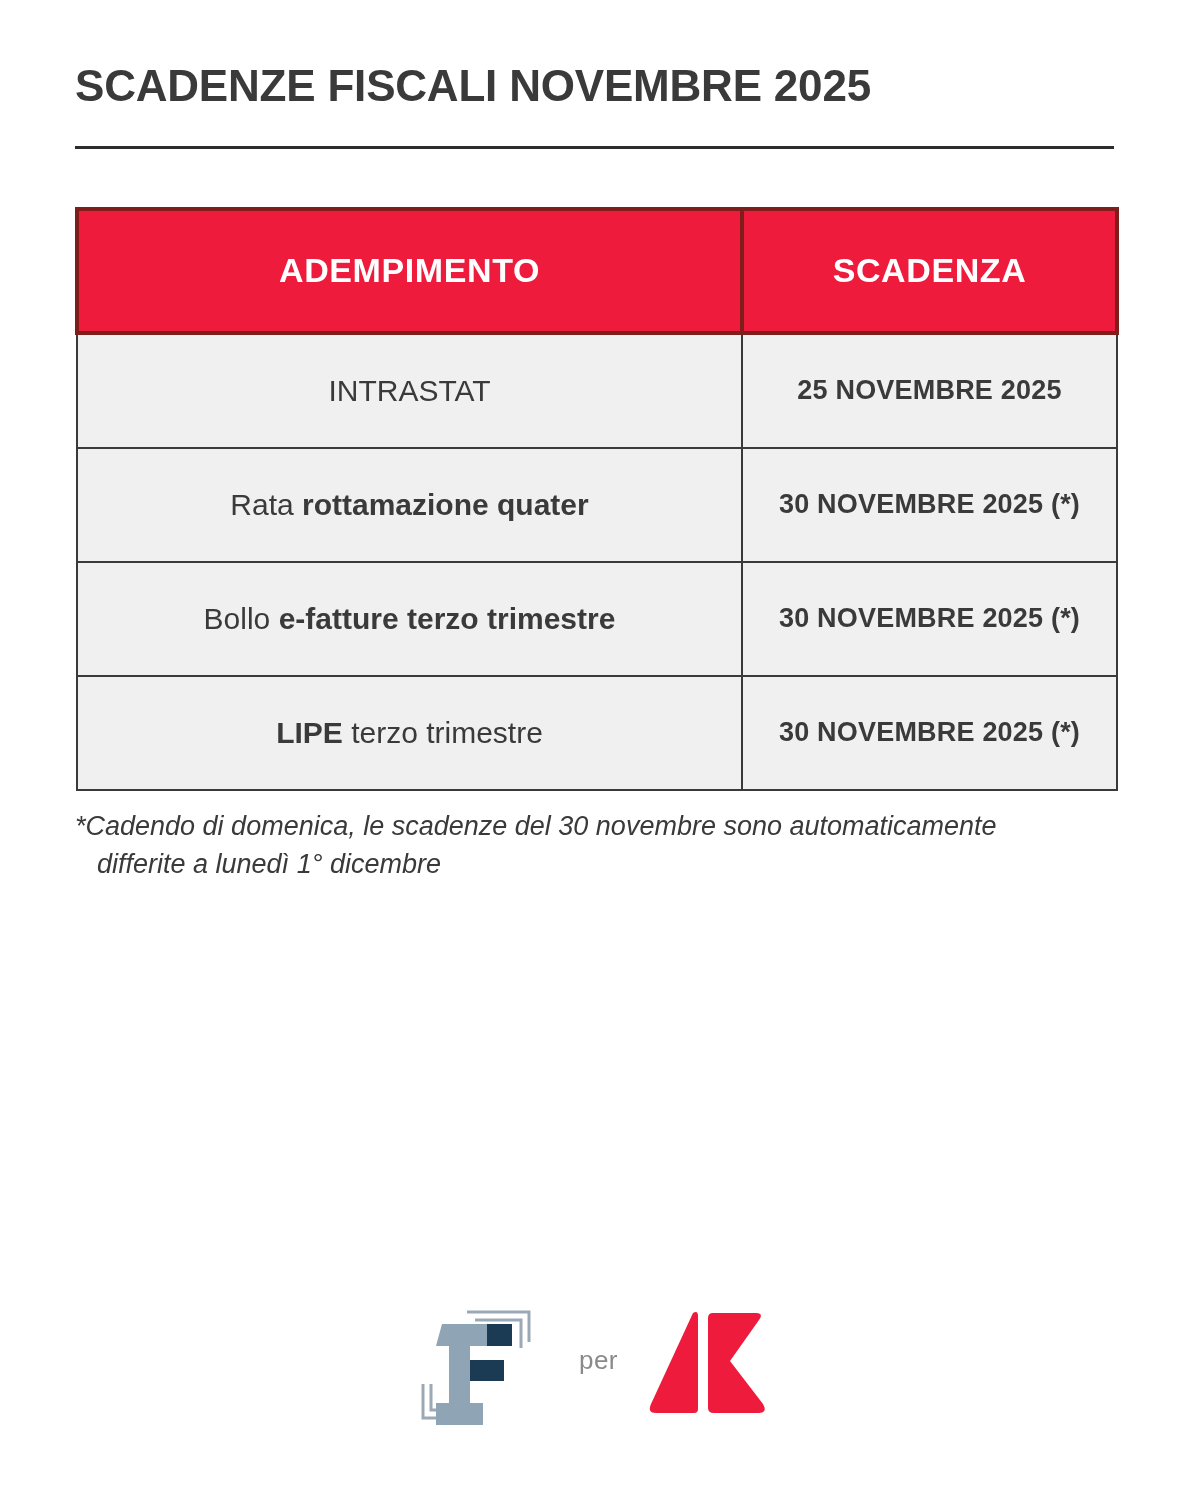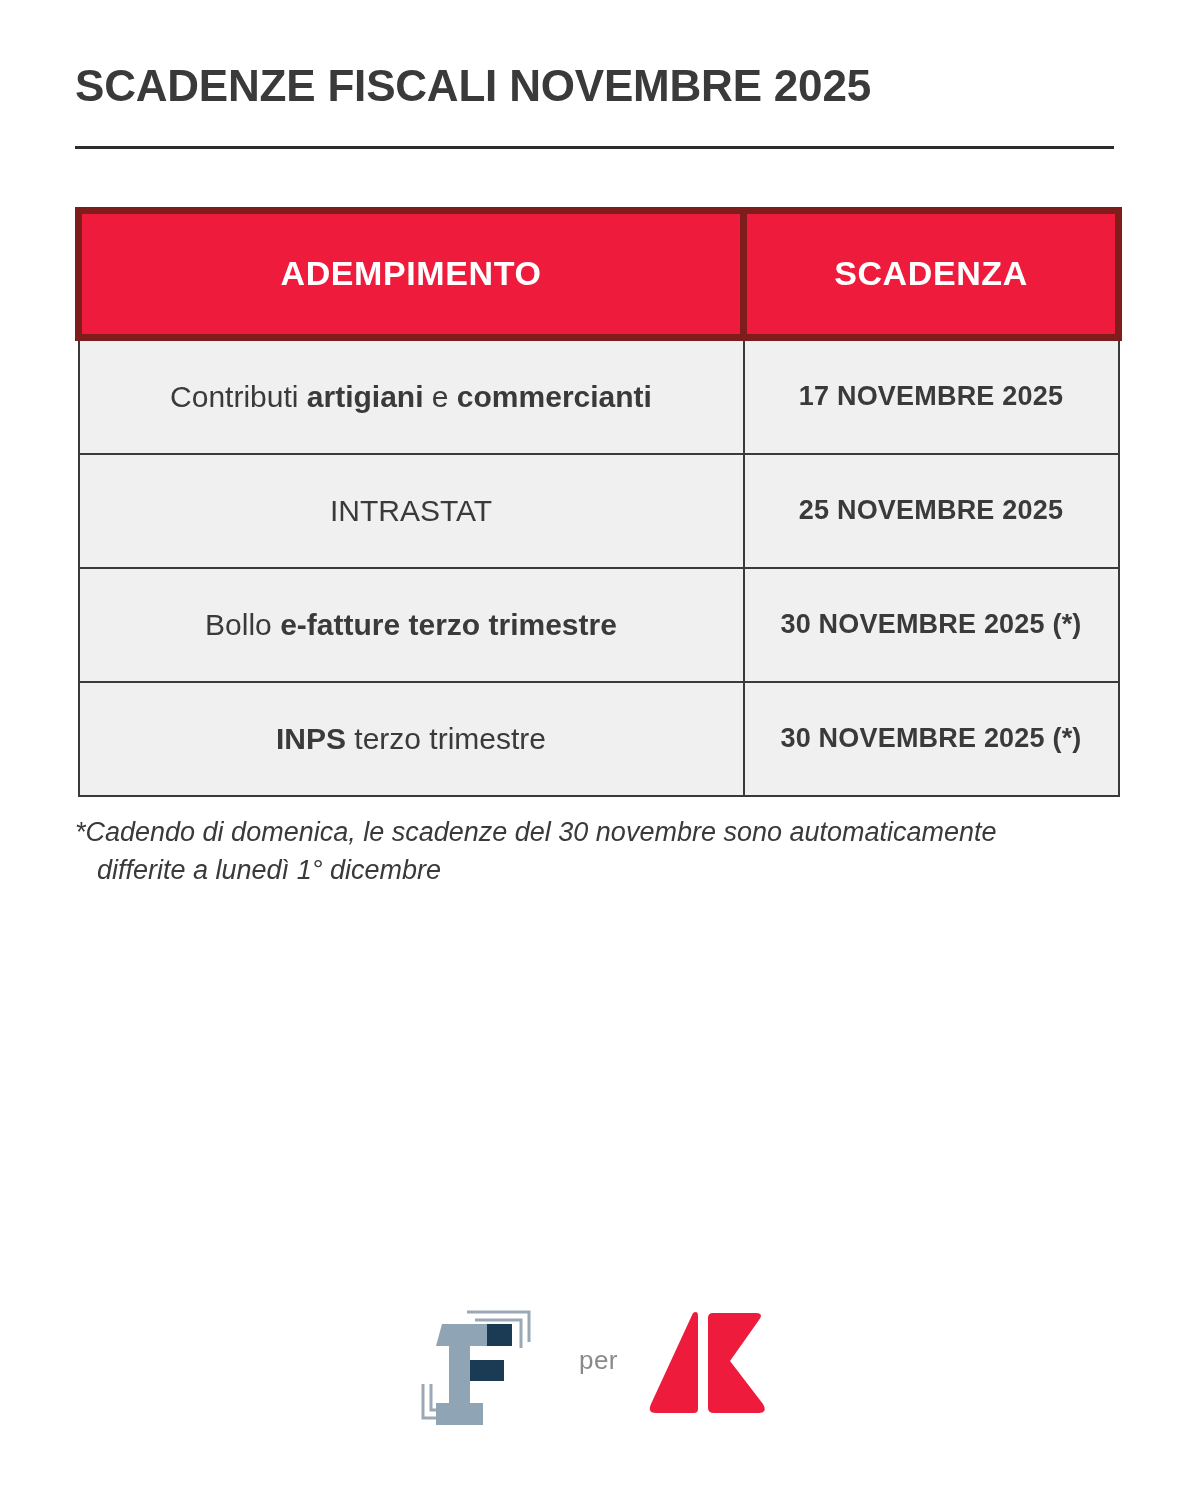--- a/index.html
+++ b/index.html
@@ -60,21 +60,21 @@
   table.sched thead th {
     background: #EE1B3C;
     color: #FFFFFF;
     font-size: 34px;
     font-weight: bold;
     letter-spacing: 0.6px;
     height: 88px;
     padding: 16px 10px;
     text-align: center;
     vertical-align: middle;
-    border: 7px solid #7f1d1d;
+    border: 4px solid #7f1d1d;
   }
 
   table.sched tbody td {
     background: #F0F0F0;
     border: 2px solid #3A3A3A;
     height: 100px;
     padding: 6px 14px;
     text-align: center;
     vertical-align: middle;
     color: #3A3A3A;
@@ -140,33 +140,33 @@
         <col class="c-scadenza">
       </colgroup>
       <thead>
         <tr>
           <th>ADEMPIMENTO</th>
           <th>SCADENZA</th>
         </tr>
       </thead>
       <tbody>
         <tr>
-          <td class="adempimento">Contributi <b>artigiani</b> e <b>commercianti</b></td>
-          <td class="scadenza">17 NOVEMBRE 2025</td>
-        </tr>
-        <tr>
           <td class="adempimento">INTRASTAT</td>
           <td class="scadenza">25 NOVEMBRE 2025</td>
         </tr>
         <tr>
+          <td class="adempimento">Rata <b>rottamazione quater</b></td>
+          <td class="scadenza">30 NOVEMBRE 2025 (*)</td>
+        </tr>
+        <tr>
           <td class="adempimento">Bollo <b>e-fatture terzo trimestre</b></td>
           <td class="scadenza">30 NOVEMBRE 2025 (*)</td>
         </tr>
         <tr>
-          <td class="adempimento"><b>INPS</b> terzo trimestre</td>
+          <td class="adempimento"><b>LIPE</b> terzo trimestre</td>
           <td class="scadenza">30 NOVEMBRE 2025 (*)</td>
         </tr>
       </tbody>
     </table>
   </div>
 
   <div class="footnote">
     <span>*Cadendo di domenica, le scadenze del 30 novembre sono automaticamente</span>
     <span class="line2">differite a lunedì 1° dicembre</span>
   </div>

